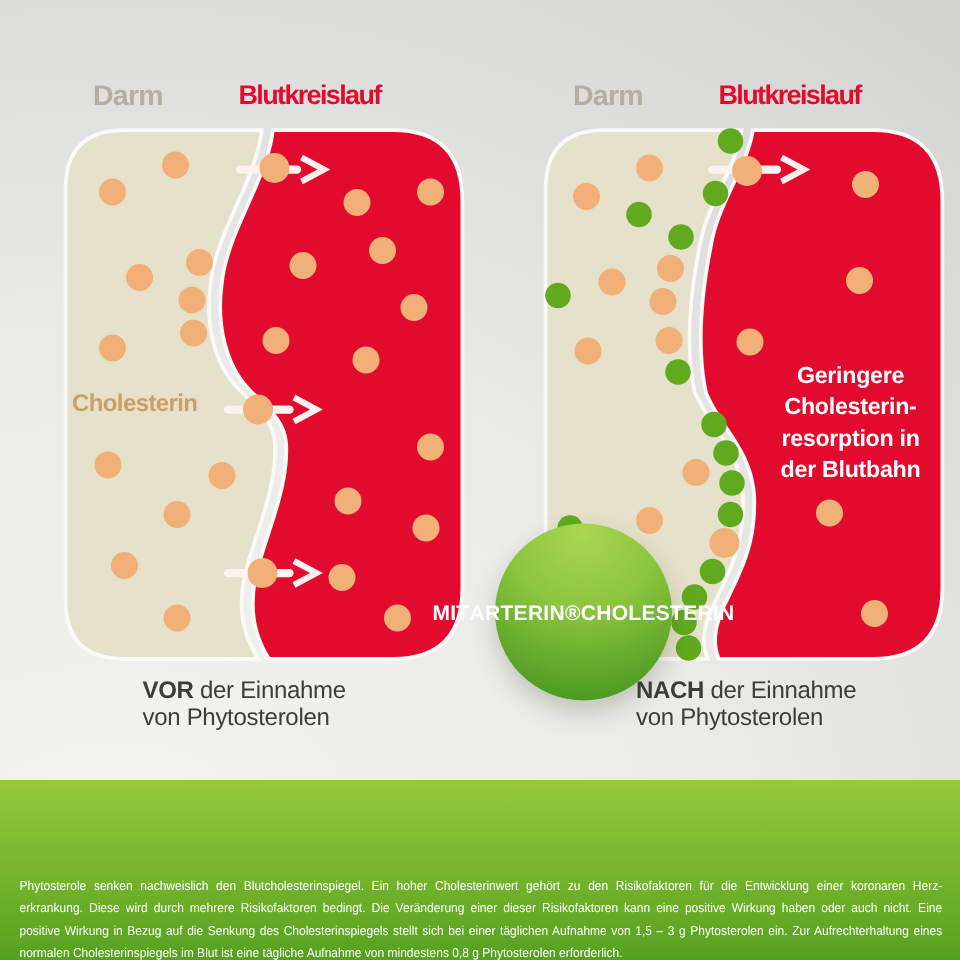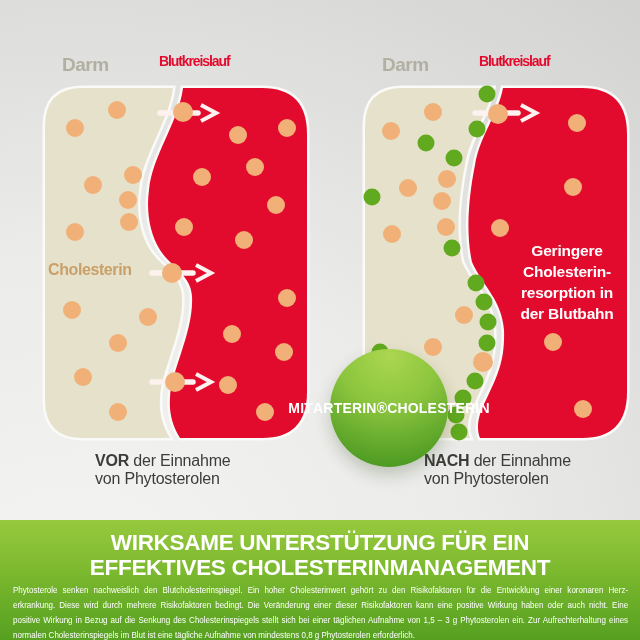--- a/index.html
+++ b/index.html
@@ -7,21 +7,21 @@
     position:relative;width:640px;height:640px;overflow:hidden;
     font-family:"Liberation Sans",sans-serif;
     background:radial-gradient(140% 120% at 12% 92%, #f4f4f3 0%, #ebebea 45%, #d2d2d1 100%);
   }
   .diagram-svg{position:absolute;left:0;top:0;}
   .blob{stroke:#fafaf9;stroke-width:5;paint-order:stroke;}
   .panel{position:absolute;top:0;width:320px;height:520px;}
   .panel-before{left:0;} .panel-after{left:320px;}
   .lbl{position:absolute;font-weight:bold;white-space:nowrap;}
   .lbl-darm{left:62px;top:54px;font-size:19px;letter-spacing:-0.5px;color:#b2b0a2;}
-  .lbl-blut{left:159px;top:53px;font-size:14px;letter-spacing:-1.1px;color:#e30b2d;}
+  .lbl-blut{left:159px;top:53px;font-size:18px;letter-spacing:-1.1px;color:#e30b2d;}
   .lbl-substance{left:48px;top:261px;font-size:16px;letter-spacing:-0.4px;}
   .panel-before .lbl-substance{color:#c9a06a;}
   .panel-after  .lbl-substance{color:#74b527;}
   .annotation{
     position:absolute;left:178px;top:240px;width:138px;
     color:#fff;font-weight:bold;font-size:15.5px;line-height:21px;
     text-align:center;white-space:pre-line;letter-spacing:-0.2px;
   }
   .caption{position:absolute;top:452px;width:280px;
     color:#3c3c3b;font-size:16px;line-height:18px;letter-spacing:-0.2px;}
@@ -184,22 +184,20 @@
     </div>
   </div>
 
   <div class="badge">
     <div>MIT</div>
     <div>ARTERIN®</div>
     <div>CHOLESTERIN</div>
   </div>
 
   <div class="banner">
-    <div class="headline">WIRKSAME UNTERSTÜTZUNG FÜR EIN
-EFFEKTIVES CHOLESTERINMANAGEMENT</div>
     <div class="fineprint">
       <div class="fp-line">Phytosterole senken nachweislich den Blutcholesterinspiegel. Ein hoher Cholesterinwert gehört zu den Risikofaktoren für die Entwicklung einer koronaren Herz-</div>
       <div class="fp-line">erkrankung. Diese wird durch mehrere Risikofaktoren bedingt. Die Veränderung einer dieser Risikofaktoren kann eine positive Wirkung haben oder auch nicht. Eine</div>
       <div class="fp-line">positive Wirkung in Bezug auf die Senkung des Cholesterinspiegels stellt sich bei einer täglichen Aufnahme von 1,5 – 3 g Phytosterolen ein. Zur Aufrechterhaltung eines</div>
       <div class="fp-line">normalen Cholesterinspiegels im Blut ist eine tägliche Aufnahme von mindestens 0,8 g Phytosterolen erforderlich.</div>
     </div>
   </div>
 
 </div>
 

